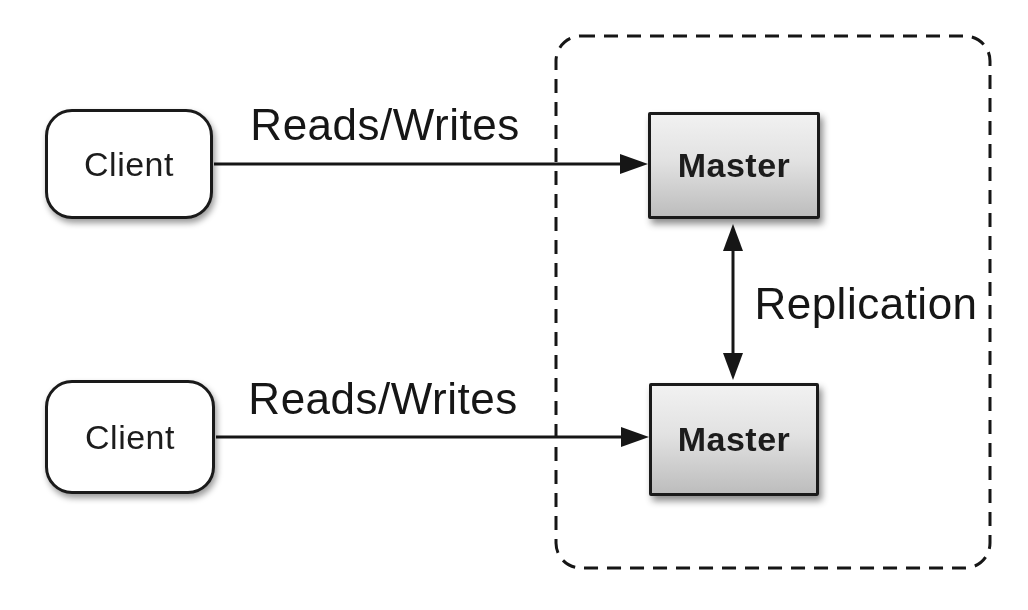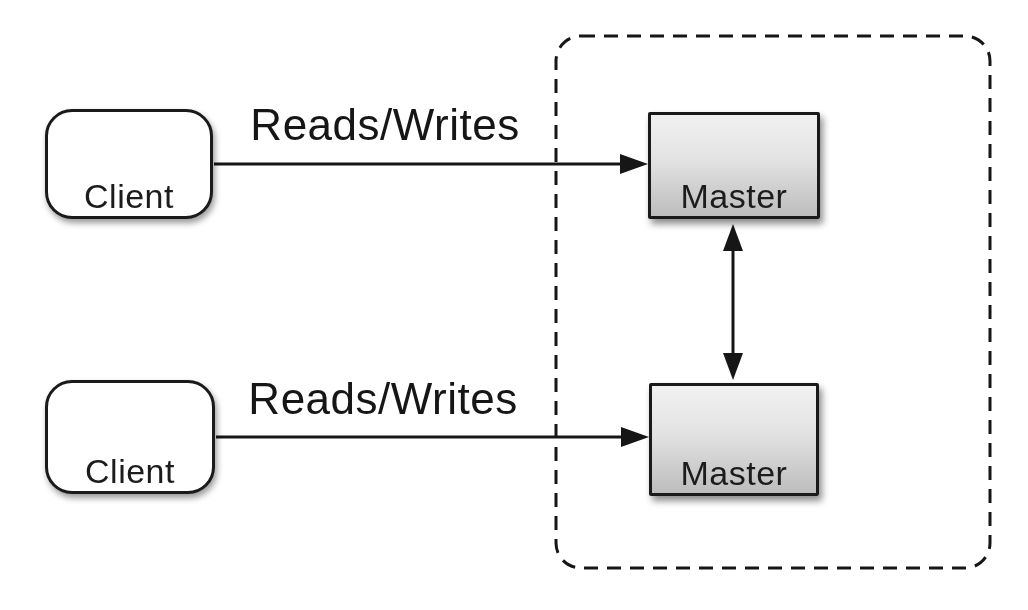--- a/index.html
+++ b/index.html
@@ -17,39 +17,40 @@
     overflow: hidden;
   }
   .layer {
     position: absolute;
     left: 0;
     top: 0;
   }
   .node {
     position: absolute;
     display: flex;
-    align-items: flex-end;
+    align-items: center;
     justify-content: center;
     font-size: 34px;
     color: #1c1c1c;
     box-sizing: border-box;
     border: 3px solid #1a1a1a;
     letter-spacing: 0.5px;
   }
   .client {
     background: #ffffff;
     border-radius: 27px;
     box-shadow: 2px 4px 6px rgba(0,0,0,0.40);
   }
   .client-top    { left: 45px;  top: 109px; width: 168px; height: 110px; }
   .client-bottom { left: 45px;  top: 380px; width: 170px; height: 114px; }
   .master {
     background: linear-gradient(to bottom, #f1f1f1 0%, #e2e2e2 45%, #bdbdbd 100%);
     border-radius: 2px;
     box-shadow: 3px 5px 7px rgba(0,0,0,0.45);
+    font-weight: bold;
   }
   .master-top    { left: 648px; top: 112px; width: 172px; height: 107px; }
   .master-bottom { left: 649px; top: 383px; width: 170px; height: 113px; }
   .edge-label {
     position: absolute;
     transform: translateX(-50%);
     font-size: 44px;
     color: #161616;
     white-space: nowrap;
     letter-spacing: 0.5px;
@@ -98,14 +99,15 @@
   </div>
 
   <div class="node master master-bottom">
     <span>Master</span>
   </div>
 
   <div class="edge-label label-rw-top">Reads/Writes</div>
 
   <div class="edge-label label-rw-bottom">Reads/Writes</div>
 
+  <div class="edge-label label-replication">Replication</div>
 
 </div>
 
 </body></html>

